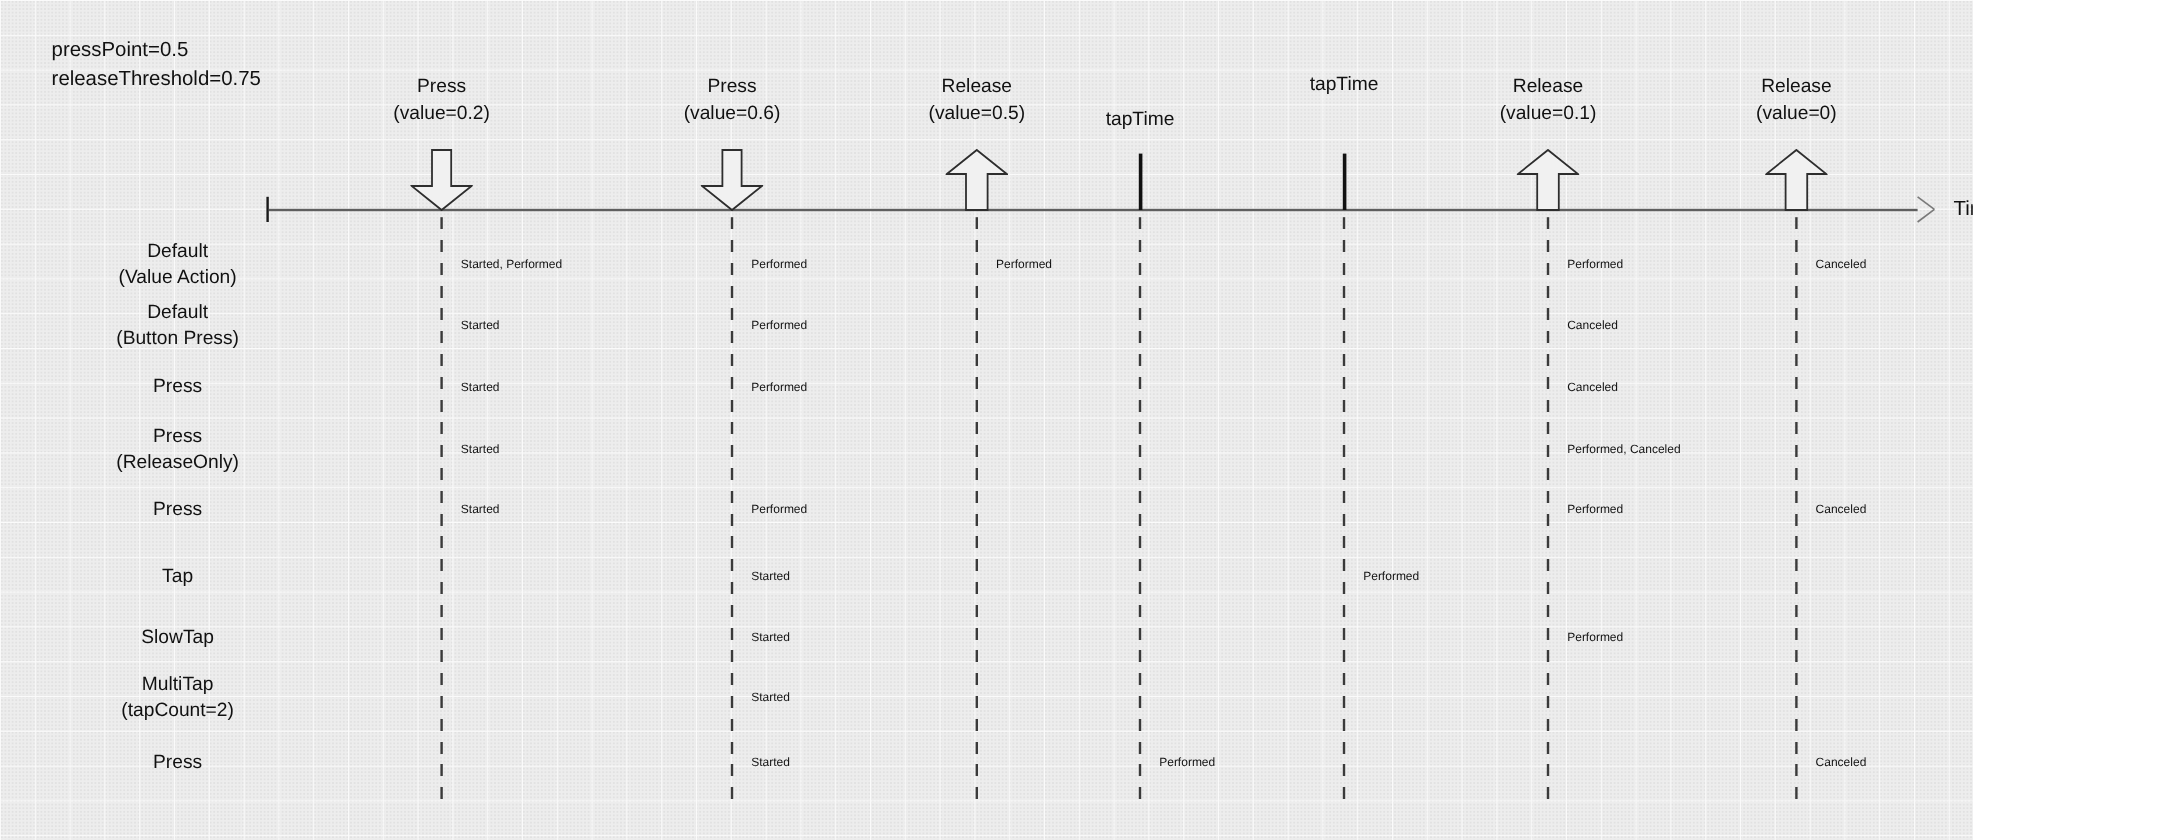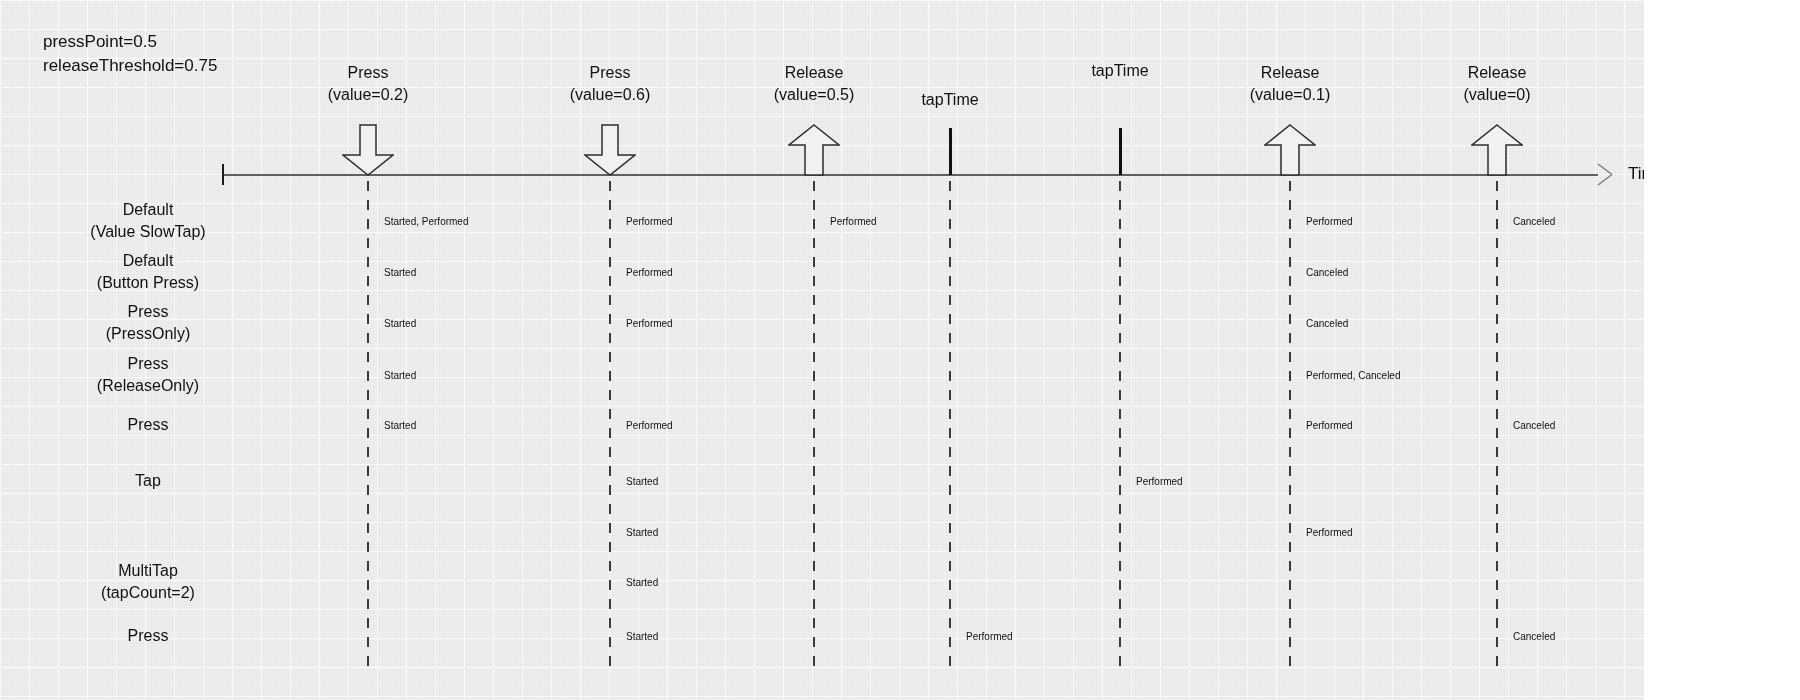--- a/index.html
+++ b/index.html
@@ -107,37 +107,36 @@
     <div class="event-label" style="left: 1497px; top: 62px;">
       <div class="">Release</div>
       <div class="">(value=0)</div>
     </div>
     <div class="dash-line" style="left: 1496px;"></div>
     <svg class="marker-svg" width="52" height="52" style="left: 1471px;">
       <polygon points="26,1 51,21 35,21 35,51 17,51 17,21 1,21"></polygon>
     </svg>
     <div class="row-label" style="top: 221px;">
       <div class="">Default</div>
-      <div class="">(Value SlowTap)</div>
+      <div class="">(Value Action)</div>
     </div>
     <div class="annotation" style="left: 384px; top: 221px;">Started, Performed</div>
     <div class="annotation" style="left: 626px; top: 221px;">Performed</div>
     <div class="annotation" style="left: 830px; top: 221px;">Performed</div>
     <div class="annotation" style="left: 1306px; top: 221px;">Performed</div>
     <div class="annotation" style="left: 1513px; top: 221px;">Canceled</div>
     <div class="row-label" style="top: 272px;">
       <div class="">Default</div>
       <div class="">(Button Press)</div>
     </div>
     <div class="annotation" style="left: 384px; top: 272px;">Started</div>
     <div class="annotation" style="left: 626px; top: 272px;">Performed</div>
     <div class="annotation" style="left: 1306px; top: 272px;">Canceled</div>
     <div class="row-label" style="top: 323px;">
       <div class="">Press</div>
-      <div class="">(PressOnly)</div>
     </div>
     <div class="annotation" style="left: 384px; top: 323px;">Started</div>
     <div class="annotation" style="left: 626px; top: 323px;">Performed</div>
     <div class="annotation" style="left: 1306px; top: 323px;">Canceled</div>
     <div class="row-label" style="top: 375px;">
       <div class="">Press</div>
       <div class="">(ReleaseOnly)</div>
     </div>
     <div class="annotation" style="left: 384px; top: 375px;">Started</div>
     <div class="annotation" style="left: 1306px; top: 375px;">Performed, Canceled</div>
@@ -146,20 +145,23 @@
     </div>
     <div class="annotation" style="left: 384px; top: 425px;">Started</div>
     <div class="annotation" style="left: 626px; top: 425px;">Performed</div>
     <div class="annotation" style="left: 1306px; top: 425px;">Performed</div>
     <div class="annotation" style="left: 1513px; top: 425px;">Canceled</div>
     <div class="row-label" style="top: 481px;">
       <div class="">Tap</div>
     </div>
     <div class="annotation" style="left: 626px; top: 481px;">Started</div>
     <div class="annotation" style="left: 1136px; top: 481px;">Performed</div>
+    <div class="row-label" style="top: 532px;">
+      <div class="">SlowTap</div>
+    </div>
     <div class="annotation" style="left: 626px; top: 532px;">Started</div>
     <div class="annotation" style="left: 1306px; top: 532px;">Performed</div>
     <div class="row-label" style="top: 582px;">
       <div class="">MultiTap</div>
       <div class="">(tapCount=2)</div>
     </div>
     <div class="annotation" style="left: 626px; top: 582px;">Started</div>
     <div class="row-label" style="top: 636px;">
       <div class="">Press</div>
     </div>

